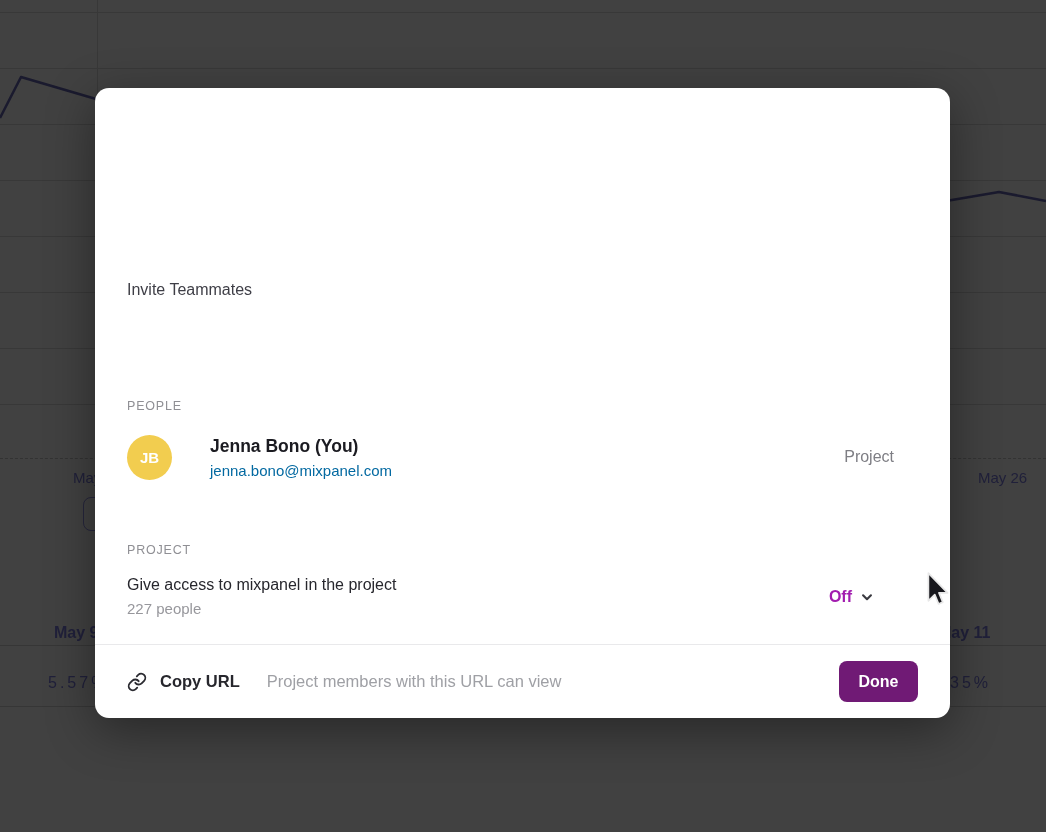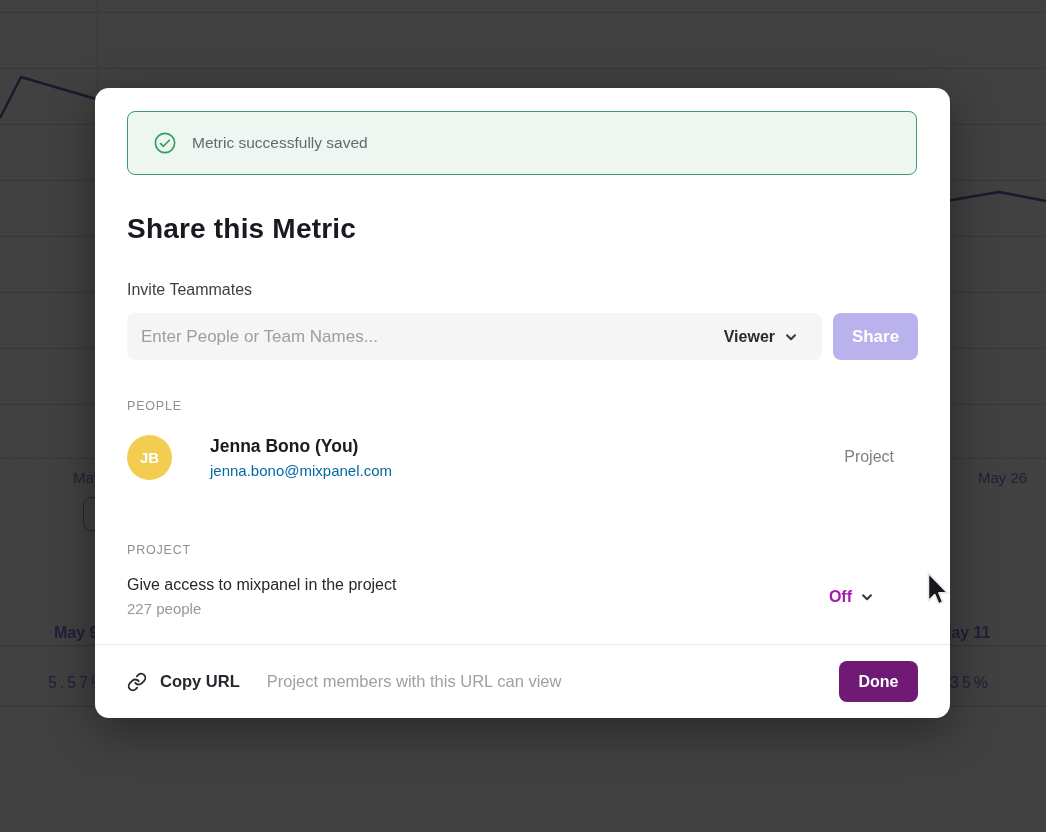--- a/index.html
+++ b/index.html
@@ -113,44 +113,24 @@
     <div class="tbl-line" style="top:706px"></div>
 
     <span class="bg-date" style="left:54px;  top:624px;">May 9</span>
     <span class="bg-date" style="left:938px; top:624px;">May 11</span>
     <span class="bg-val" style="left:48px;  top:674px;">5.57%</span>
     <span class="bg-val" style="left:950px; top:674px;">35%</span>
   </div>
 
   <div class="modal">
 
-    <div class="banner">
-      <svg class="banner-icon" viewBox="0 0 24 24">
-        <circle cx="12" cy="12" r="10.5" fill="none" stroke="#2f9e62" stroke-width="1.8"></circle>
-        <path d="M7.2 12.6l3.1 3 6.4-6.6" fill="none" stroke="#2f9e62" stroke-width="1.8" stroke-linecap="round" stroke-linejoin="round"></path>
-      </svg>
-      <span class="banner-text">Metric successfully saved</span>
-    </div>
 
-    <h1 class="modal-title">Share this Metric</h1>
 
     <div class="invite-label">Invite Teammates</div>
 
-    <div class="invite-row">
-      <div class="invite-input-wrap">
-        <input class="invite-input" type="text" placeholder="Enter People or Team Names..." style="">
-        <div class="role-select">
-          <span class="role-select-label">Viewer</span>
-          <svg class="chev" viewBox="0 0 16 16">
-            <path d="M3.5 6l4.5 4.5L12.5 6"></path>
-          </svg>
-        </div>
-      </div>
-      <button class="share-btn">Share</button>
-    </div>
 
     <div class="sec-heading sec-people">PEOPLE</div>
 
     <div class="person-row">
       <div class="avatar">JB</div>
       <div class="person-meta">
         <div class="person-name">Jenna Bono (You)</div>
         <div class="person-email">jenna.bono@mixpanel.com</div>
       </div>
       <div class="person-role">Project</div>

